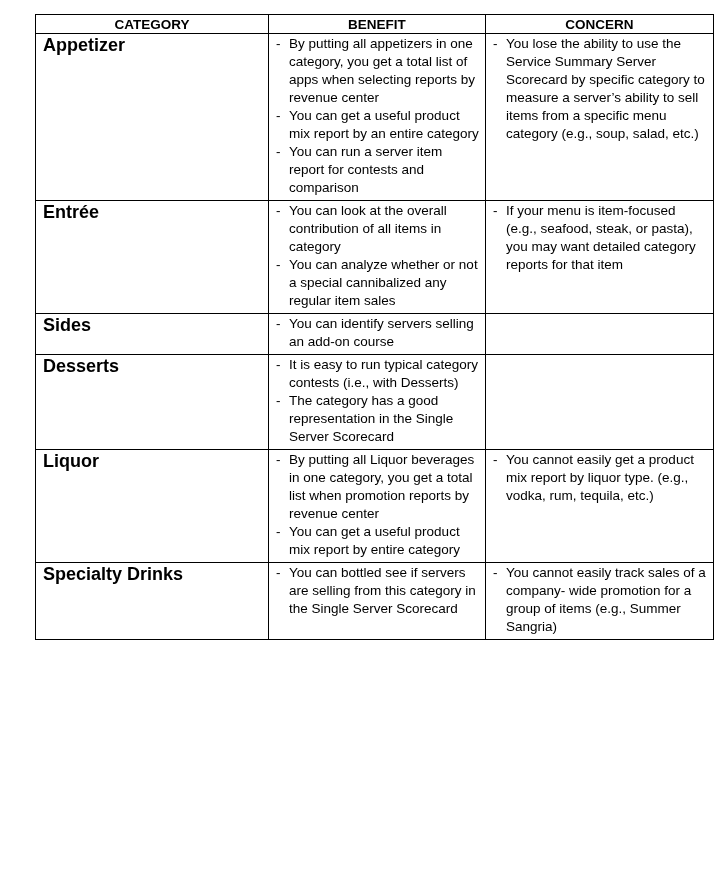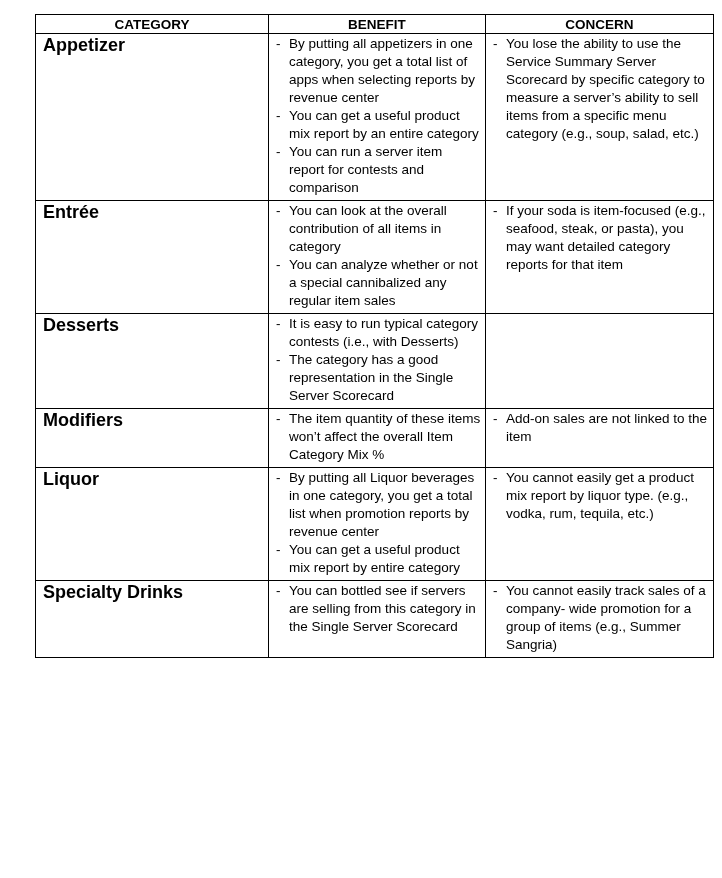--- a/index.html
+++ b/index.html
@@ -107,52 +107,47 @@
               <span class="btext">You can look at the overall contribution of all items in category</span>
             </div>
             <div class="bullet">
               <span class="dash">-</span>
               <span class="btext">You can analyze whether or not a special cannibalized any regular item sales</span>
             </div>
           </td>
           <td class="cell-list">
             <div class="bullet">
               <span class="dash">-</span>
-              <span class="btext">If your soda is item-focused (e.g., seafood, steak, or pasta), you may want detailed category reports for that item</span>
+              <span class="btext">If your menu is item-focused (e.g., seafood, steak, or pasta), you may want detailed category reports for that item</span>
             </div>
           </td>
+        </tr>
+        <tr>
+          <td class="cell-category">Sides</td>
+          <td class="cell-list">
+            <div class="bullet">
+              <span class="dash">-</span>
+              <span class="btext">You can identify servers selling an add-on course</span>
+            </div>
+          </td>
+          <td class="cell-list"></td>
         </tr>
         <tr>
           <td class="cell-category">Desserts</td>
           <td class="cell-list">
             <div class="bullet">
               <span class="dash">-</span>
               <span class="btext">It is easy to run typical category contests (i.e., with Desserts)</span>
             </div>
             <div class="bullet">
               <span class="dash">-</span>
               <span class="btext">The category has a good representation in the Single Server Scorecard</span>
             </div>
           </td>
           <td class="cell-list"></td>
-        </tr>
-        <tr>
-          <td class="cell-category">Modifiers</td>
-          <td class="cell-list">
-            <div class="bullet">
-              <span class="dash">-</span>
-              <span class="btext">The item quantity of these items won’t affect the overall Item Category Mix %</span>
-            </div>
-          </td>
-          <td class="cell-list">
-            <div class="bullet">
-              <span class="dash">-</span>
-              <span class="btext">Add-on sales are not linked to the item</span>
-            </div>
-          </td>
         </tr>
         <tr>
           <td class="cell-category">Liquor</td>
           <td class="cell-list">
             <div class="bullet">
               <span class="dash">-</span>
               <span class="btext">By putting all Liquor beverages in one category, you get a total list when promotion reports by revenue center</span>
             </div>
             <div class="bullet">
               <span class="dash">-</span>

